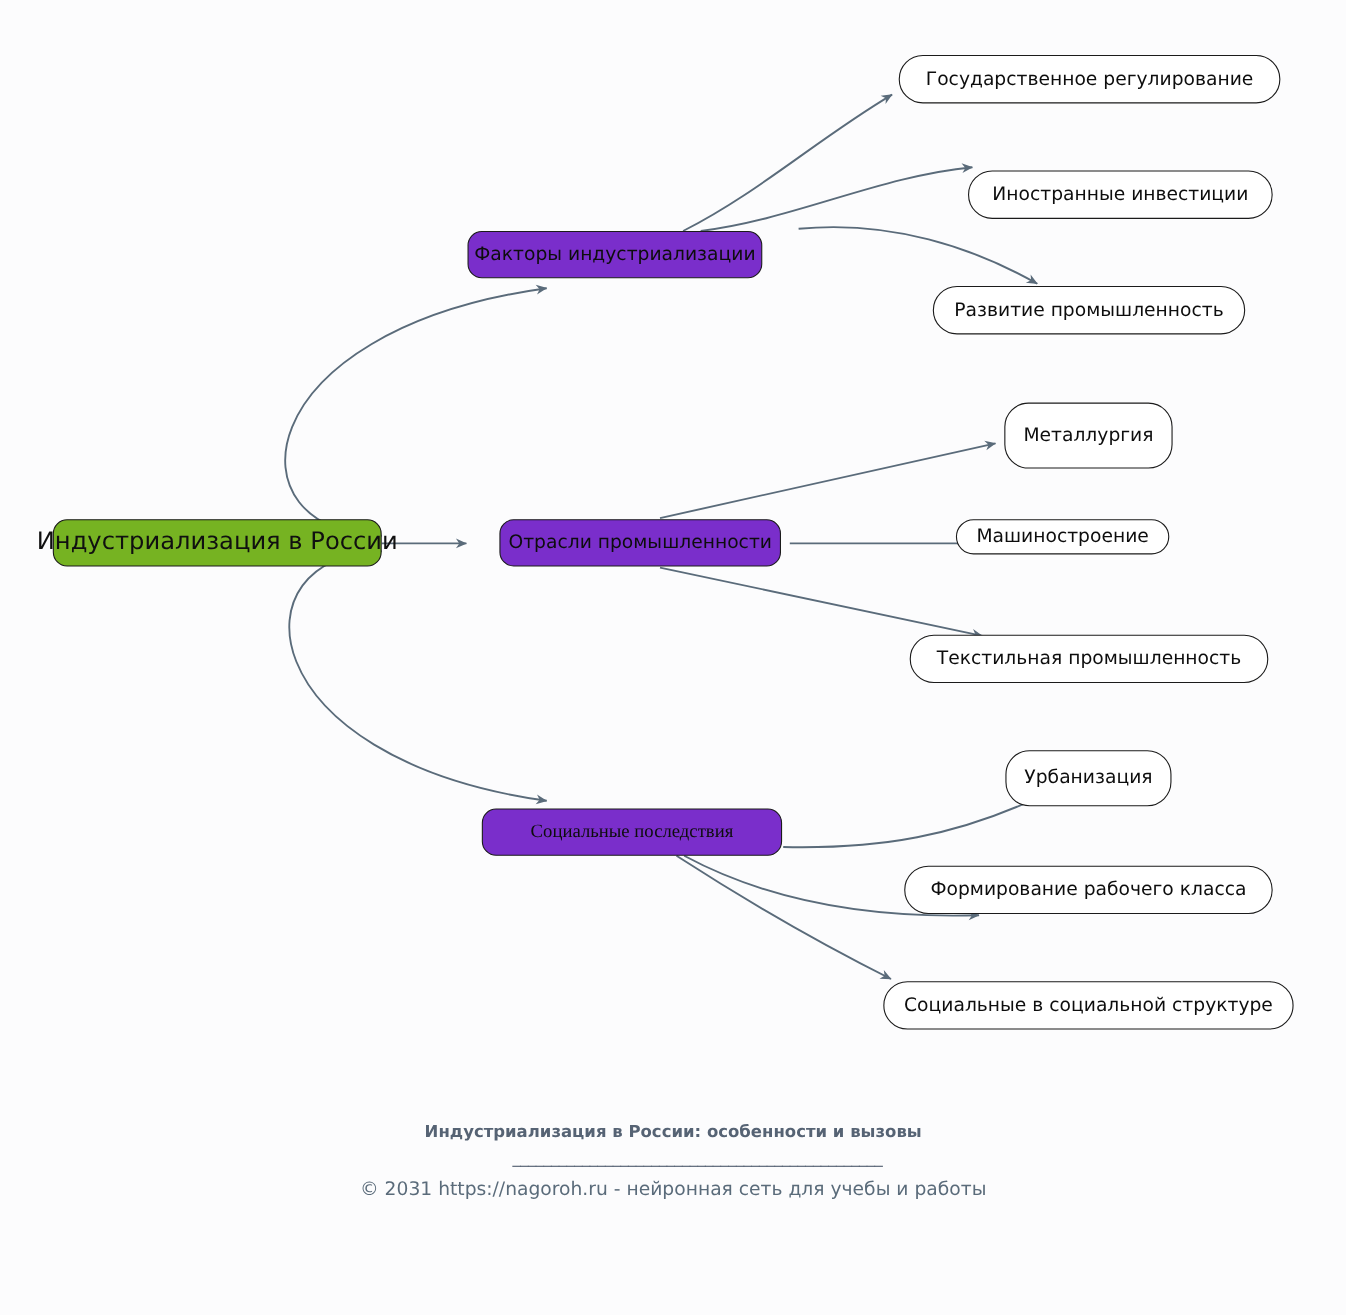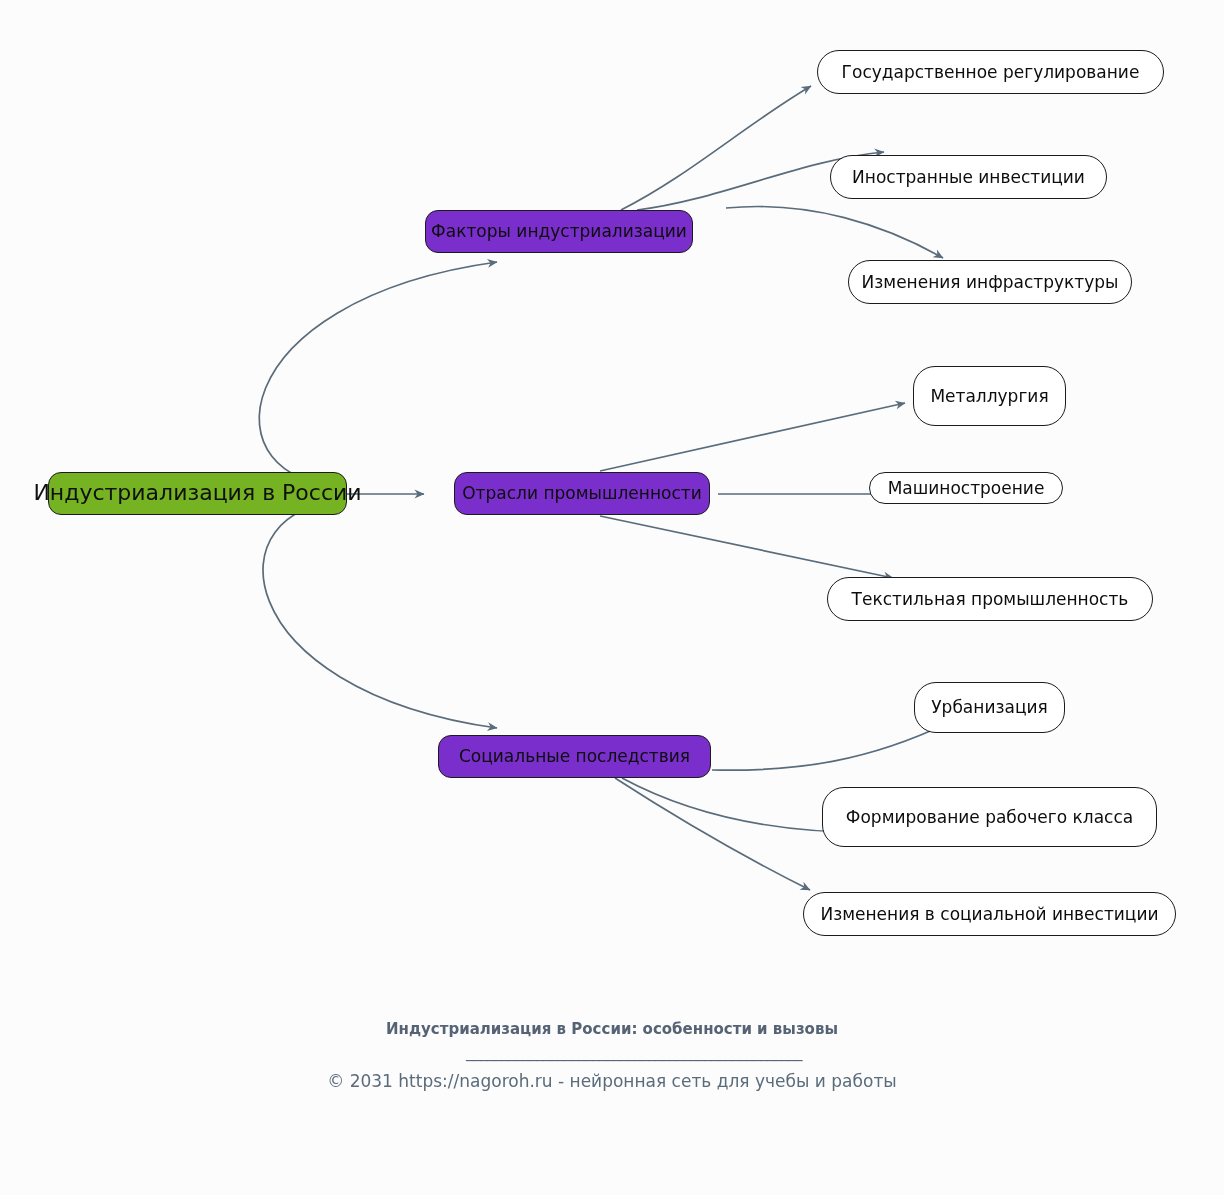--- a/index.html
+++ b/index.html
@@ -129,49 +129,49 @@
   <div id="nodes-layer">
       <div class="node node-root" style="left: 48px; top: 472px; width: 299px; height: 43px;">
         <span>Индустриализация в России</span>
       </div>
       <div class="node node-branch" style="left: 425px; top: 210px; width: 268px; height: 43px;">
         <span>Факторы индустриализации</span>
       </div>
       <div class="node node-leaf" style="left: 817px; top: 50px; width: 347px; height: 44px;">
         <span>Государственное регулирование</span>
       </div>
-      <div class="node node-leaf" style="left: 830px; top: 155px; width: 277px; height: 44px;">
+      <div class="node node-leaf" style="left: 880px; top: 155px; width: 277px; height: 44px;">
         <span>Иностранные инвестиции</span>
       </div>
       <div class="node node-leaf" style="left: 848px; top: 260px; width: 284px; height: 44px;">
-        <span>Изменения инфраструктуры</span>
+        <span>Развитие промышленность</span>
       </div>
       <div class="node node-branch" style="left: 454px; top: 472px; width: 256px; height: 43px;">
         <span>Отрасли промышленности</span>
       </div>
       <div class="node node-leaf" style="left: 913px; top: 366px; width: 153px; height: 60px;">
         <span>Металлургия</span>
       </div>
       <div class="node node-leaf" style="left: 869px; top: 472px; width: 194px; height: 32px;">
         <span>Машиностроение</span>
       </div>
       <div class="node node-leaf" style="left: 827px; top: 577px; width: 326px; height: 44px;">
         <span>Текстильная промышленность</span>
       </div>
-      <div class="node node-branch" style="left: 438px; top: 735px; width: 273px; height: 43px;">
+      <div class="node node-branch" style="left: 438px; top: 735px; width: 273px; height: 43px; font-family: Liberation Serif, serif;">
         <span>Социальные последствия</span>
       </div>
       <div class="node node-leaf" style="left: 914px; top: 682px; width: 151px; height: 51px;">
         <span>Урбанизация</span>
       </div>
-      <div class="node node-leaf" style="left: 822px; top: 787px; width: 335px; height: 60px;">
+      <div class="node node-leaf" style="left: 822px; top: 787px; width: 335px; height: 44px;">
         <span>Формирование рабочего класса</span>
       </div>
       <div class="node node-leaf" style="left: 803px; top: 892px; width: 373px; height: 44px;">
-        <span>Изменения в социальной инвестиции</span>
+        <span>Социальные в социальной структуре</span>
       </div>
     </div>
 
 </div>
 
 <div id="footer" style="top:1020px;">
   <div id="footer-title">Индустриализация в России: особенности и вызовы</div>
   <div id="footer-rule">________________________________________________</div>
   <div id="footer-copy">© 2031 https://nagoroh.ru - нейронная сеть для учебы и работы</div>
 </div>

